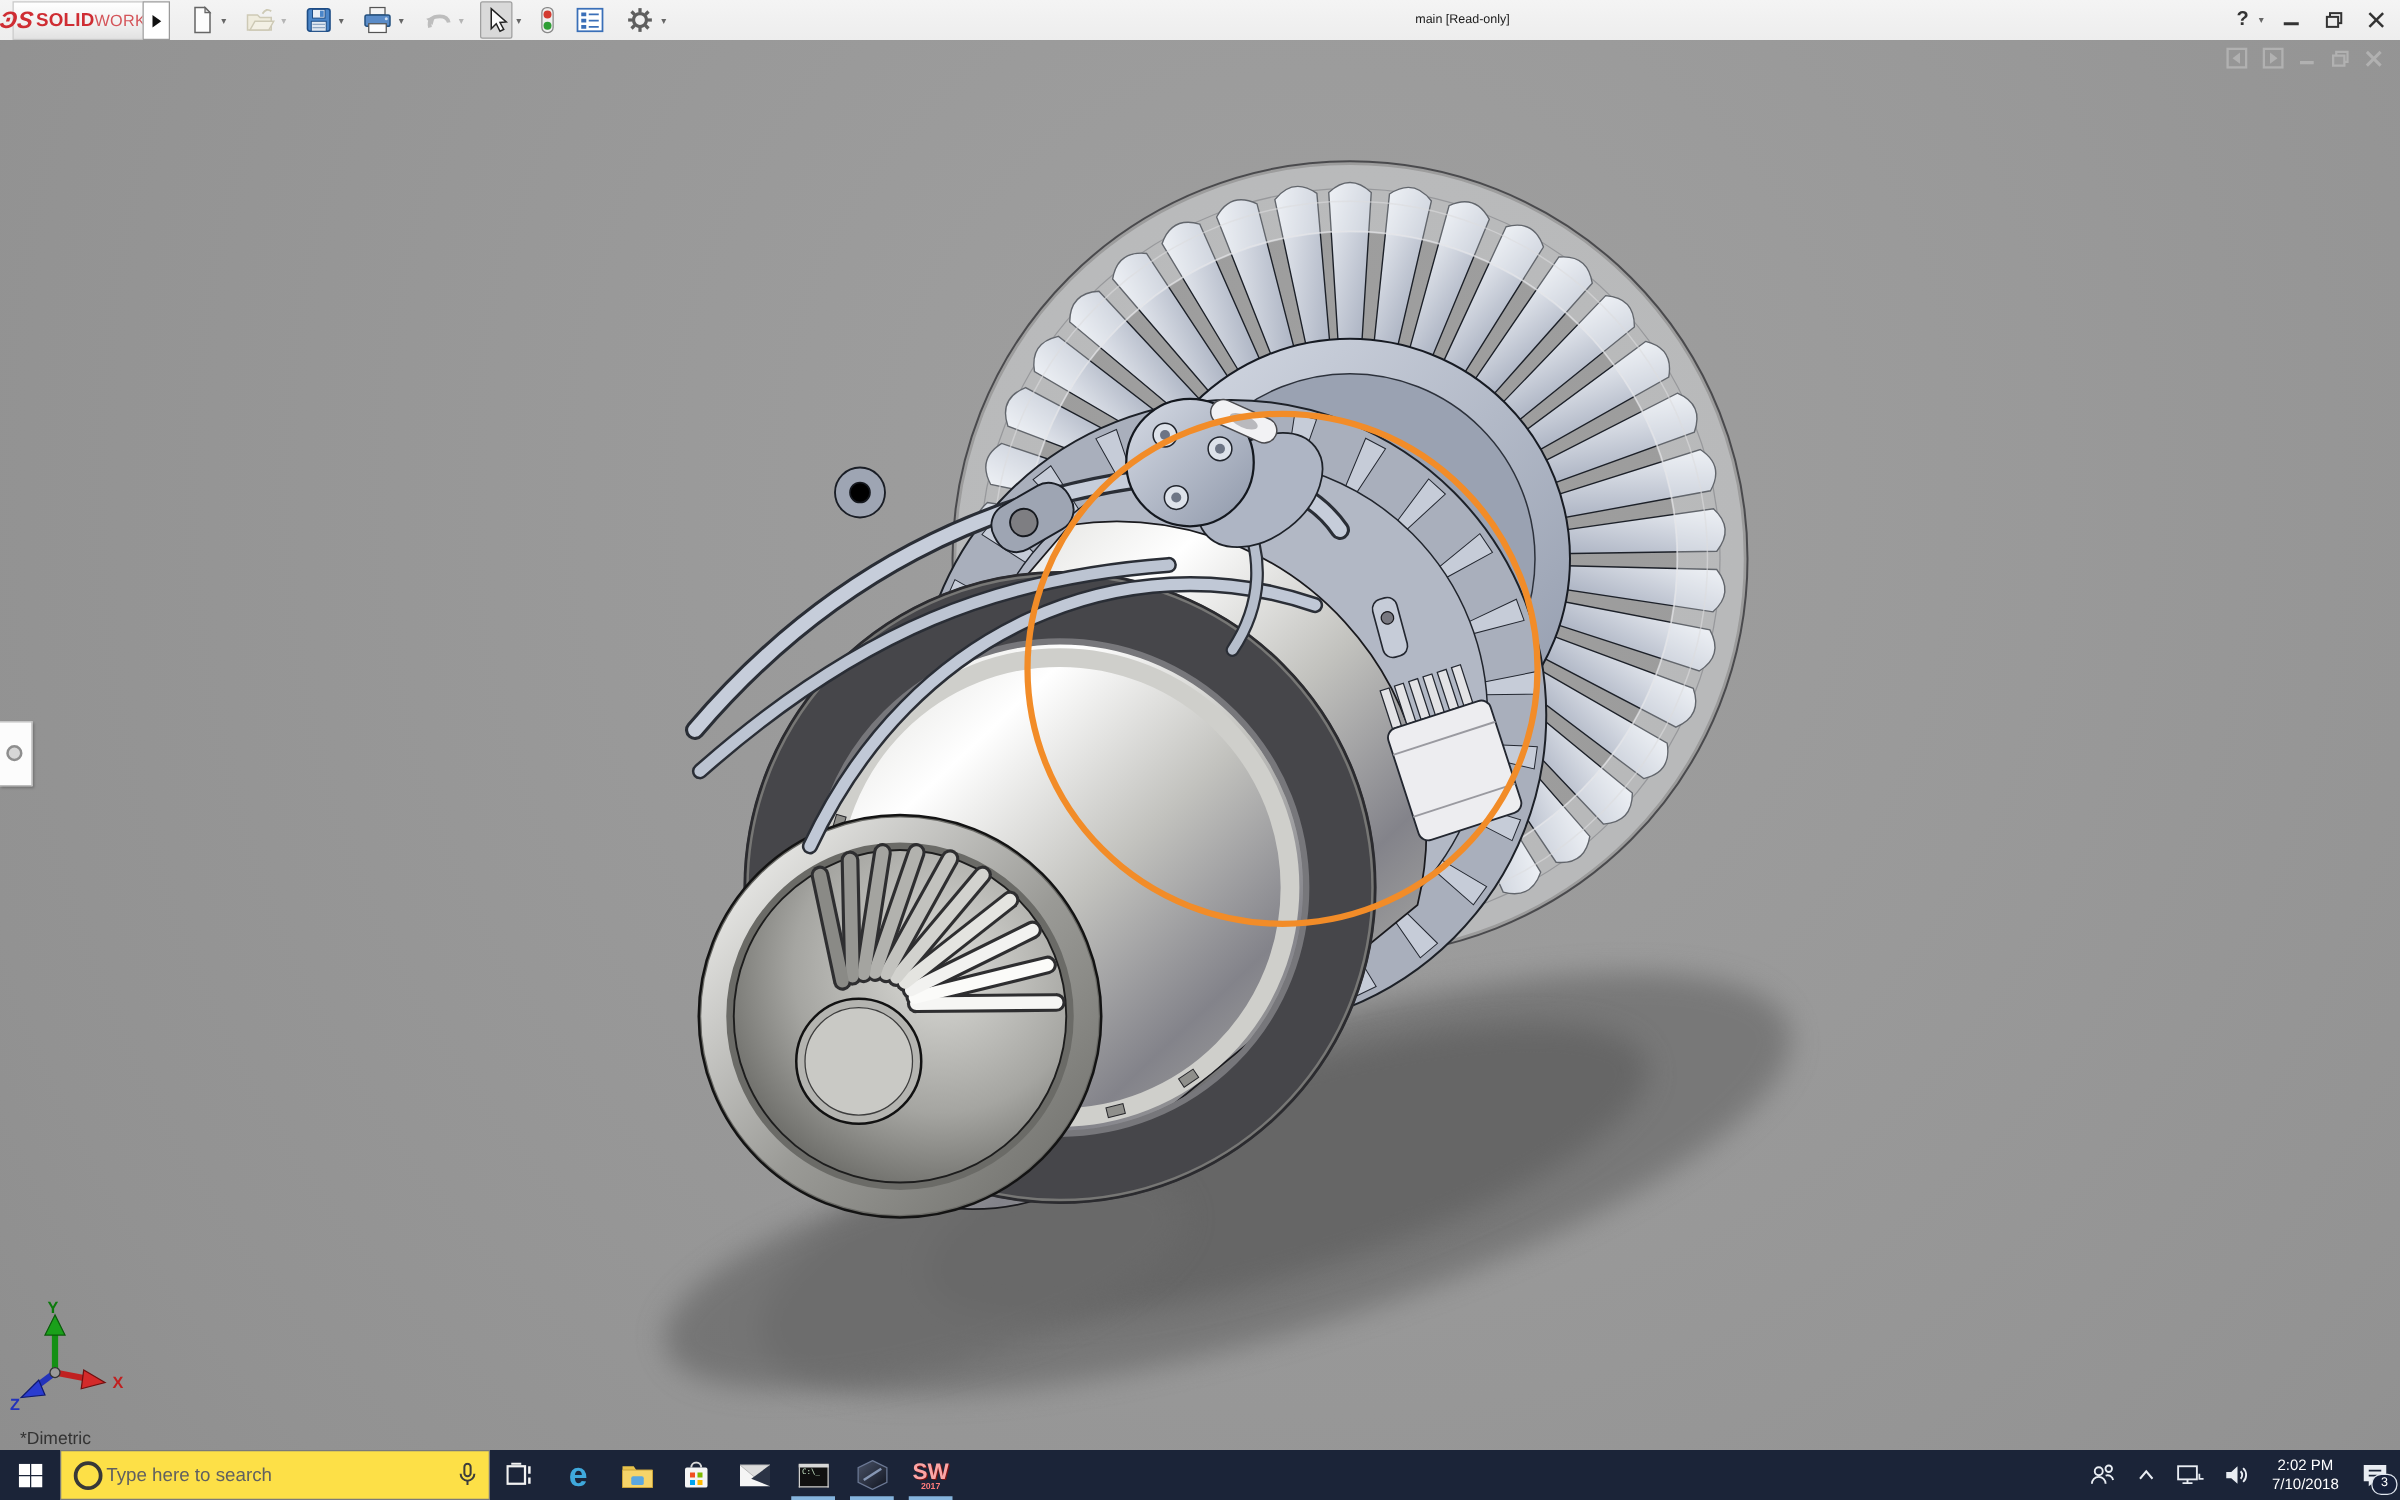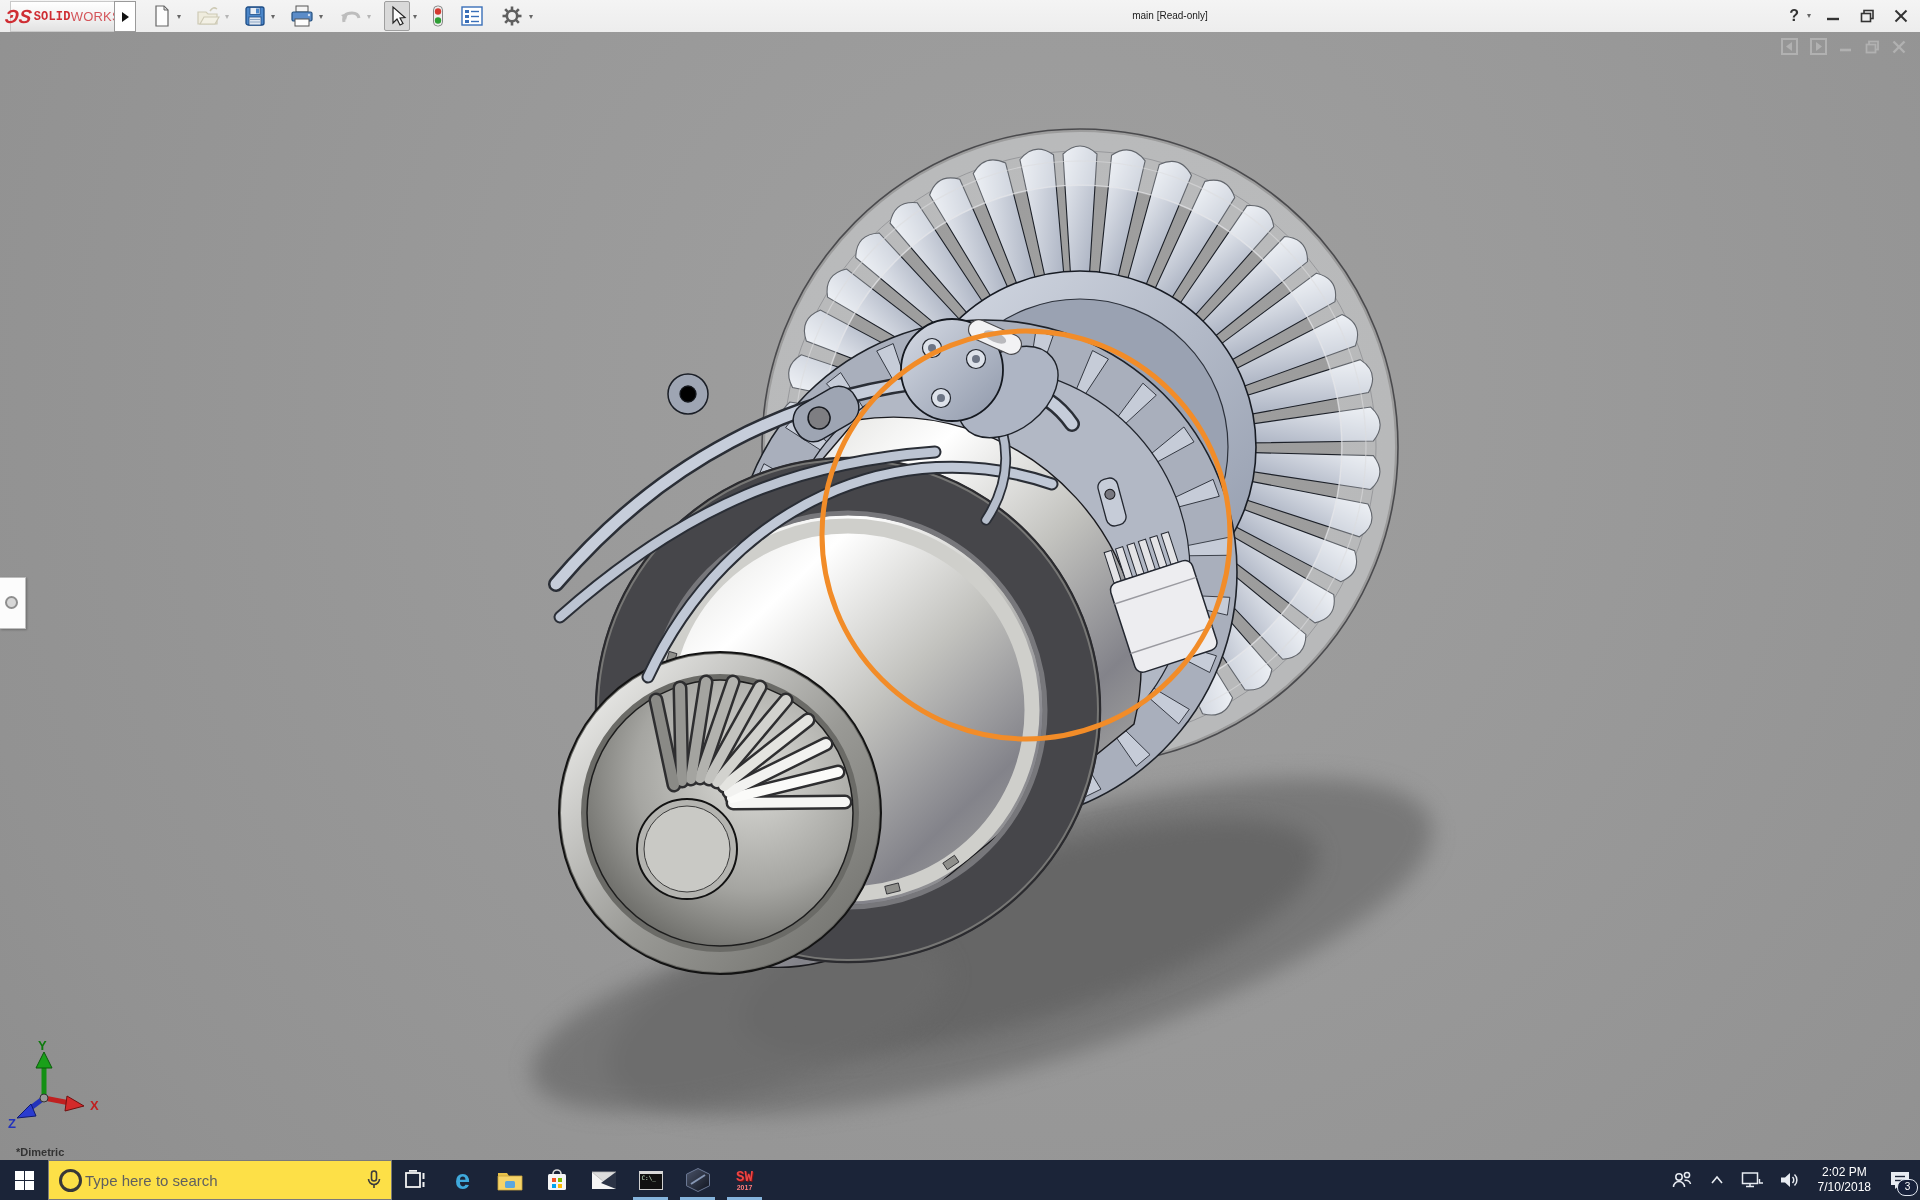--- a/index.html
+++ b/index.html
@@ -5,21 +5,21 @@
   html,body{margin:0;padding:0;width:1920px;height:1200px;overflow:hidden;
     font-family:"Liberation Sans",sans-serif;-webkit-font-smoothing:antialiased;}
 
   
   #titlebar{position:absolute;left:0;top:0;width:1920px;height:32px;
     background:linear-gradient(#f4f4f4,#ededed);border-bottom:1px solid #a9a9a9;}
   #brandbox{position:absolute;left:10px;top:1px;height:29px;width:104px;
     background:linear-gradient(#ffffff,#f0f0f0 60%,#e2e2e2);border:1px solid #c9c9c9;
     display:flex;align-items:center;justify-content:center;}
   .brand-swoosh{font-weight:800;font-style:italic;font-size:19px;color:#cf2d33;margin-right:2px;transform:skewX(-8deg);}
-  .brand-bold{font-weight:800;font-size:12px;color:#cf2d33;letter-spacing:.2px;font-family:Liberation Mono, monospace;}
+  .brand-bold{font-weight:800;font-size:15px;color:#cf2d33;letter-spacing:.2px;}
   .brand-light{font-weight:400;font-size:13px;color:#d4555a;letter-spacing:.2px;}
   #menu-flyout{position:absolute;left:114px;top:1px;width:20px;height:29px;background:#fff;
     border:1px solid #9a9a9a;display:flex;align-items:center;justify-content:center;}
   #menu-flyout svg{display:block;}
   #toolbar{position:absolute;left:150px;top:0;height:32px;display:flex;align-items:center;gap:3px;}
   .tbtn{height:28px;display:flex;align-items:center;justify-content:center;padding:0 2px;border-radius:2px;}
   .caret{font-size:8px;color:#666;margin:0 1px 0 0;}
   .caret.dis{color:#b5b5b5;}
   .sep{width:6px;}
   .pressed{background:#d9d9d9;border:1px solid #9f9f9f;}
@@ -33,21 +33,21 @@
   #viewport{position:absolute;left:0;top:32px;width:1920px;height:1128px;
     background:radial-gradient(circle at 55% 32%, #a0a0a0 0%, #999999 45%, #929292 85%, #8e8e8e 100%);}
   #model-svg{position:absolute;left:0;top:0;}
   #vp-controls{position:absolute;top:6px;right:14px;display:flex;align-items:center;gap:12px;opacity:.85;}
   .vpc{display:flex;align-items:center;justify-content:center;}
   #collapsed-tab{position:absolute;left:0;top:545px;width:25px;height:50px;background:#fcfcfc;
     border:1px solid #bdbdbd;border-left:none;box-shadow:1px 1px 2px rgba(0,0,0,.25);}
   #collapsed-tab .dot{position:absolute;left:5px;top:18px;width:9px;height:9px;border-radius:50%;
     border:2px solid #8e8e8e;background:#d7d7d7;}
   #triad{position:absolute;left:4px;bottom:30px;}
-  #orientation-label{position:absolute;left:16px;bottom:2px;font-size:11px;font-weight:700;color:#333;}
+  #orientation-label{position:absolute;left:16px;bottom:2px;font-size:14px;font-weight:400;color:#333;}
 
   
   #taskbar{position:absolute;left:0;top:1160px;width:1920px;height:40px;background:#1b2438;
     display:flex;align-items:stretch;}
   #start-btn{width:48px;display:flex;align-items:center;justify-content:center;}
   #search-box{width:344px;background:#fde047;display:flex;align-items:center;padding:0 10px;gap:1px;
     border:1px solid #7a7a7a;box-sizing:border-box;}
   #cortana-ring{width:17px;height:17px;border-radius:50%;border:3px solid #383838;flex:none;}
   #search-input{flex:1;border:none;outline:none;background:transparent;font-size:15px;color:#555;
     font-family:"Liberation Sans",sans-serif;}
@@ -60,21 +60,21 @@
   #action-center{position:relative;}
   #ac-badge{position:absolute;right:-2px;bottom:4px;min-width:15px;height:15px;border-radius:8px;
     background:#16203a;border:1px solid #dfe5ee;color:#fff;font-size:10px;line-height:14px;text-align:center;padding:0 2px;}
 
   
   .edge-e{font-size:27px;font-weight:700;color:#3fa9dc;line-height:1;}
   .cmd-box{width:24px;height:19px;background:#101010;border:1px solid #cfcfcf;border-top:3px solid #d8d8d8;
     box-sizing:border-box;color:#c8e8c8;font-family:"DejaVu Sans Mono",monospace;font-size:6px;line-height:7px;padding-left:2px;}
   .hexagon{width:26px;height:24px;}
   .sw-wrap{display:flex;flex-direction:column;align-items:center;line-height:1;}
-  .sw-top{font-weight:800;font-size:14px;color:#ef4444;text-shadow:1px 1px 0 #7a1212;letter-spacing:0;font-family:Liberation Mono, monospace;}
+  .sw-top{font-weight:800;font-size:18px;color:#fca5a5;text-shadow:1px 1px 0 #7a1212;letter-spacing:0;}
   .sw-year{font-size:7px;font-weight:700;color:#ff7d7d;margin-top:0px;}
 </style>
 </head>
 <body>
 
 <div id="titlebar">
   <div id="brandbox">
     <span class="brand-swoosh">ϿS</span>
     <span class="brand-bold">SOLID</span>
       <span class="brand-light">WORKS</span>

